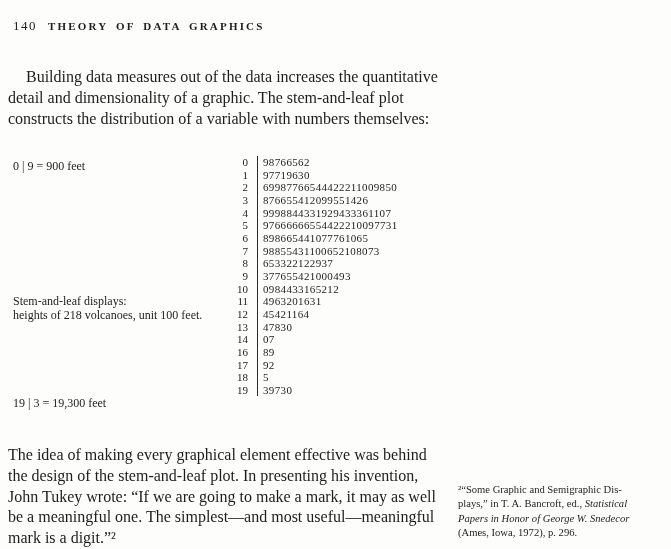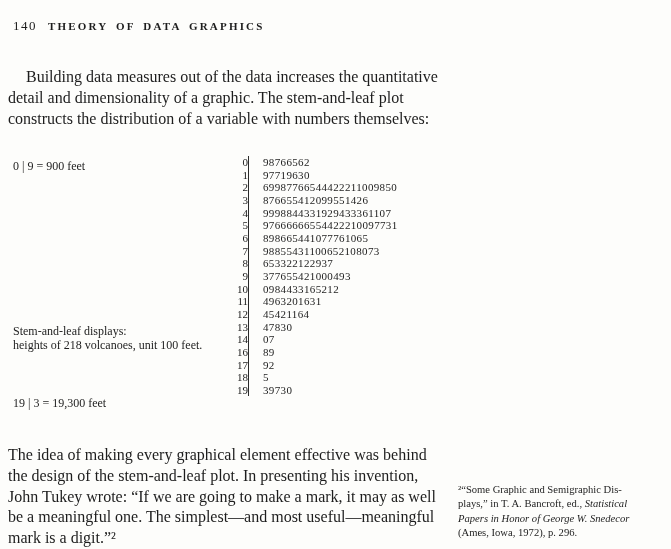--- a/index.html
+++ b/index.html
@@ -13,31 +13,31 @@
   .page-num { font-size:13px; letter-spacing:1.5px; margin-right:11px; }
   .head-title { font-size:11px; letter-spacing:2.2px; word-spacing:3px; font-weight:bold; }
   .para {
     position:absolute; left:8px; width:480px;
     font-size:16px; white-space:pre-line;
   }
   .para-intro { top:66px; line-height:21px; text-indent:18px; }
   .para-closing { top:445px; line-height:20.8px; }
   .margin-note { position:absolute; left:13px; font-size:12px; white-space:nowrap; }
   .key-top { top:159px; }
-  .caption { top:295px; line-height:13.6px;margin-top:30px; }
+  .caption { top:295px; line-height:13.6px; }
   .key-bottom { top:396px;text-align:center; }
   .sl-plot {
     position:absolute; left:228px; top:156px;
     font-size:11px; line-height:12.65px;
   }
   .sl-row { display:flex; }
   .stem { width:20px; text-align:right; flex:none; }
   .leaves {
-    margin-left:0; border-left:1px solid #2a2a2a;
-    padding-left:14px; letter-spacing:0.35px; white-space:nowrap;
+    margin-left:9px; border-left:1px solid #2a2a2a;
+    padding-left:5px; letter-spacing:0.35px; white-space:nowrap;
   }
   .footnote {
     position:absolute; left:458px; top:483px; width:208px;
     font-size:10.6px; line-height:14.4px;
   }
   .footnote i { font-style:italic; }
 </style>
 </head>
 <body>
 

